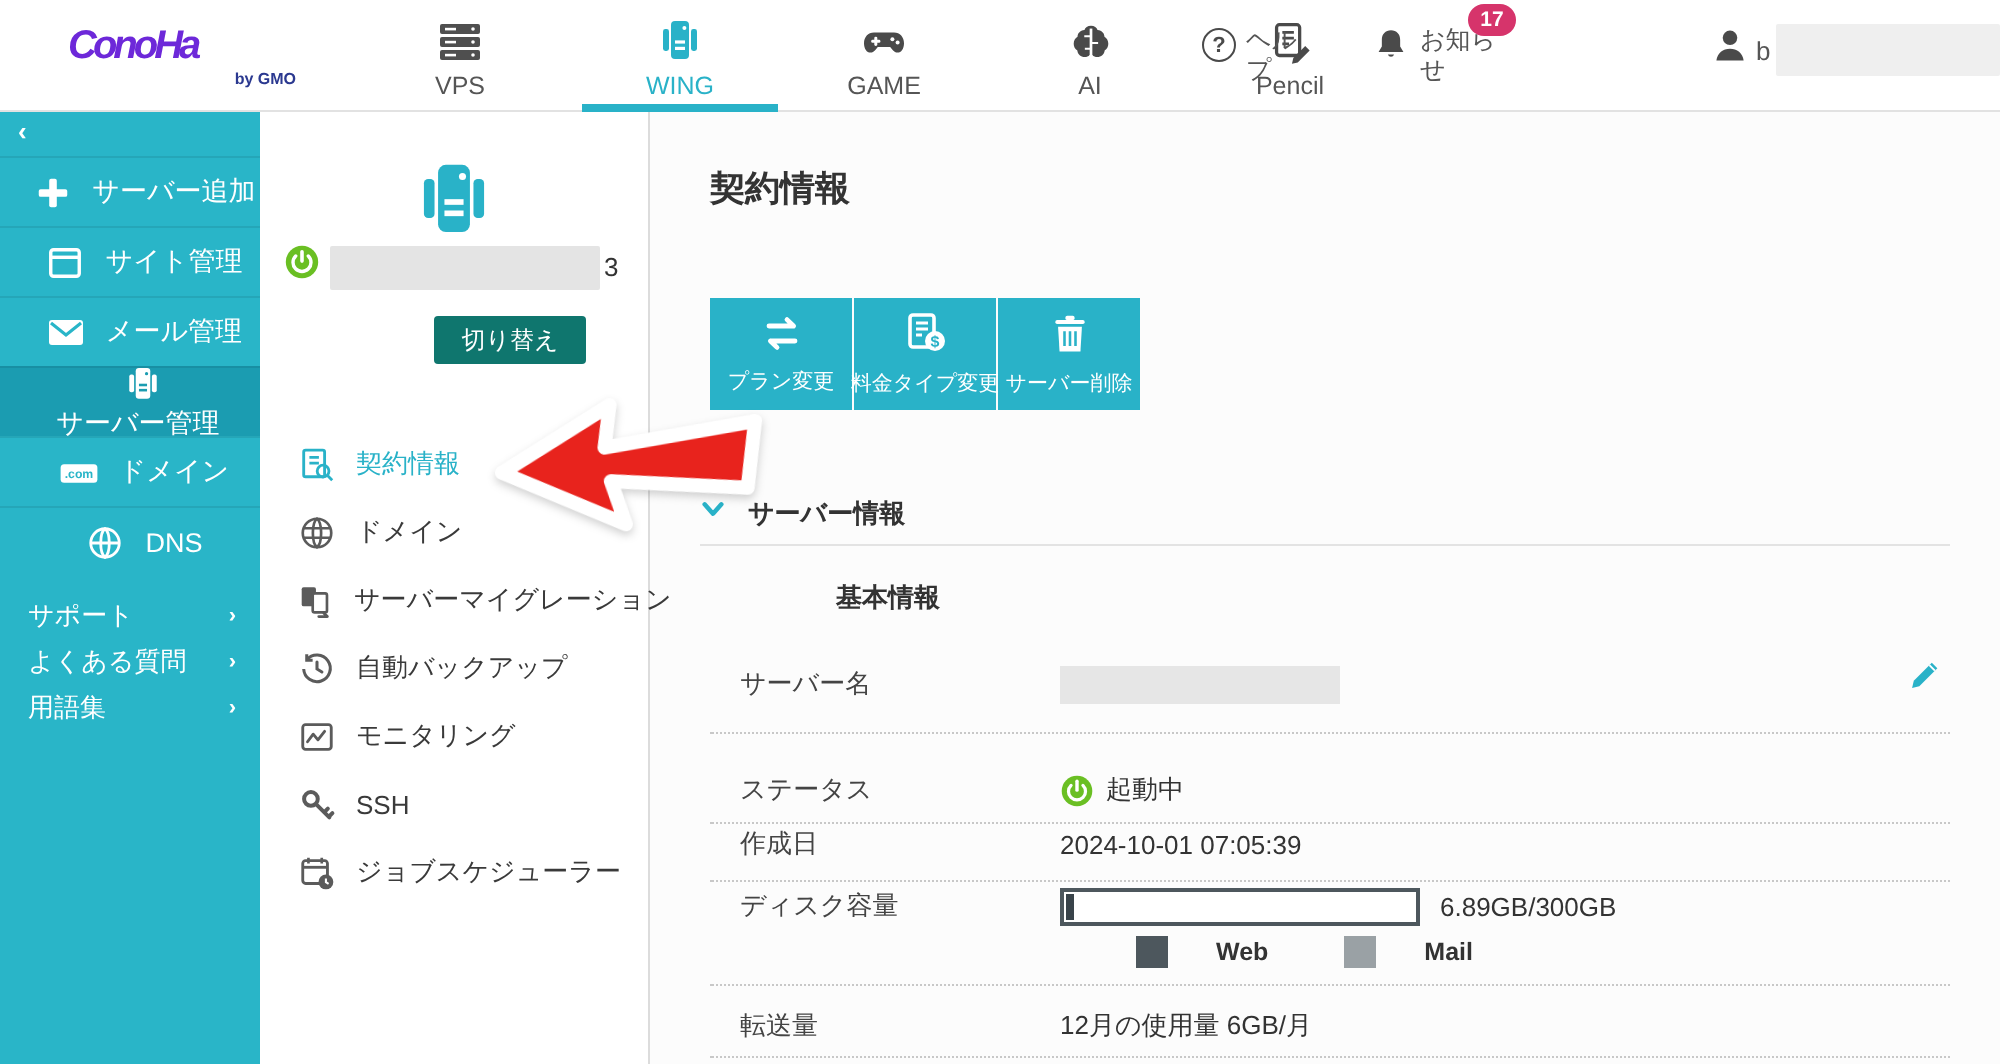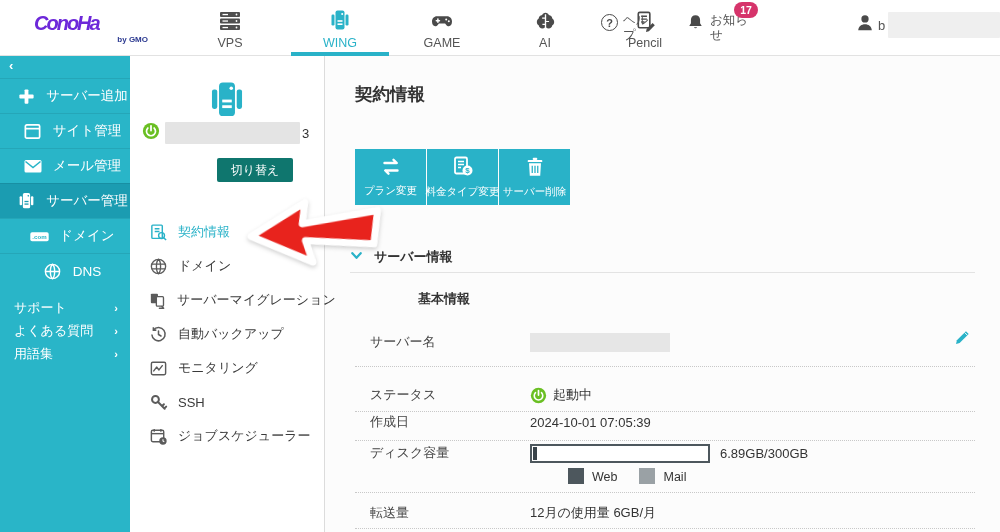--- a/index.html
+++ b/index.html
@@ -25,21 +25,21 @@
   .user-partial { font-size:13px; color:#555; }
   .redact { background:#efefef; border-radius:1px; }
   .user-redact { width:112px; height:26px; }
 
   
   .sidebar { position:absolute; left:0; top:56px; width:130px; height:476px; background:#29b5c8; z-index:20; }
   .collapse-strip { height:22px; color:#fff; font-size:13px; font-weight:bold; padding:2px 0 0 9px; cursor:pointer; }
   .side-item { height:35px; display:flex; align-items:center; border-top:1px solid rgba(0,0,0,0.08); cursor:pointer;justify-content:center; }
   .side-item .sico { width:24px; margin-left:12px; display:flex; justify-content:center; }
   .side-item .slabel { color:#fff; font-size:13.5px; margin-left:8px; }
-  .side-item.active { background:#1b9cb1; }
+  .side-item.active { background:#1b9cb1;flex-direction:column; }
   .side-footer { margin-top:8px; }
   .foot-item { height:23px; display:flex; align-items:center; justify-content:space-between; padding:0 12px 0 14px; cursor:pointer; }
   .foot-item .flabel { color:#fff; font-size:13px; }
   .foot-item .fchev { color:#fff; font-size:11px; font-weight:bold; }
 
   
   .server-panel { position:absolute; left:130px; top:56px; width:195px; height:476px; background:#fff; border-right:1px solid #dcdcdc; z-index:10; }
   .panel-server-icon { position:absolute; left:73px; top:22px; }
   .name-row { position:absolute; left:12px; top:66px; display:flex; align-items:center; }
   .name-redact { width:135px; height:22px; background:#e4e4e4; margin-left:5px; }
@@ -62,21 +62,21 @@
   .main-hr { position:absolute; left:25px; top:216px; width:625px; border-top:1px solid #e3e3e3; }
   .subsection { position:absolute; left:45px; top:234px; font-size:13px; font-weight:bold; color:#333;margin-left:48px; }
   .info-row { position:absolute; left:45px; display:flex; }
   .info-label { width:160px; font-size:13px; color:#444; }
   .info-value { font-size:13px; color:#333; display:flex; align-items:center; gap:6px; }
   .dotted { position:absolute; left:30px; width:620px; border-top:1px dotted #c8c8c8; }
   .value-redact { width:140px; height:19px; background:#e6e6e6; }
   .edit-pencil { position:absolute; left:628px; top:272px; cursor:pointer; }
   .disk-bar { width:180px; height:19px; border:2px solid #4d575d; background:#fff; position:relative; }
   .disk-fill { position:absolute; left:1px; top:1px; bottom:1px; background:#39434a; }
-  .legend-row { position:absolute; left:243px; top:412px; display:flex; align-items:flex-end; gap:8px; }
+  .legend-row { position:absolute; left:243px; top:412px; display:flex; align-items:center; gap:24px;font-weight:bold; }
   .legend-sq { width:16px; height:16px; }
   .sq-web { background:#4d575d; }
   .sq-mail { background:#9aa1a5; margin-left:14px; }
   .legend-label { font-size:12.5px; color:#333; }
 
   
   .red-arrow { position:absolute; left:243px; top:196px; z-index:40; filter:drop-shadow(0 2px 2px rgba(0,0,0,0.18)); transform:rotate(-4deg); pointer-events:none; }
 </style>
 </head>
 <body>

